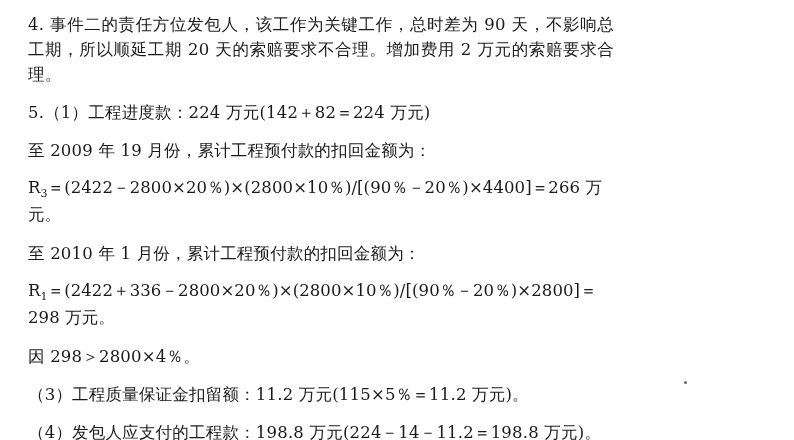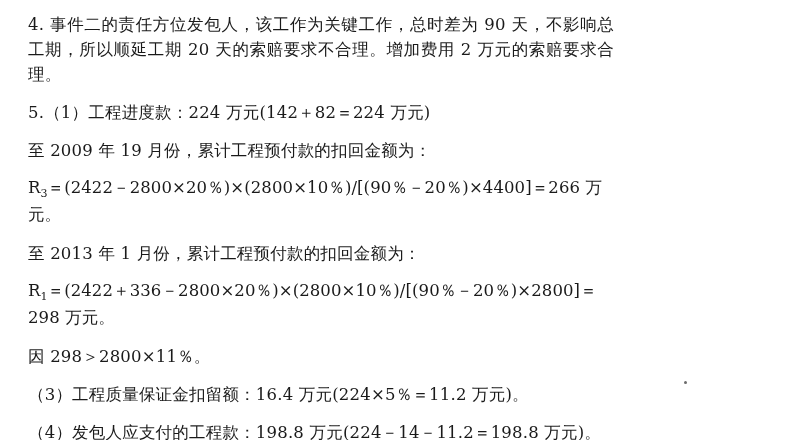--- a/index.html
+++ b/index.html
@@ -62,25 +62,25 @@
 
   <p class="para first">4. 事件二的责任方位发包人，该工作为关键工作，总时差为 90 天，不影响总工期，所以顺延工期 20 天的索赔要求不合理。增加费用 2 万元的索赔要求合理。</p>
 
   <p class="para">5.（1）工程进度款：224 万元(142＋82＝224 万元)</p>
 
 
   <p class="para">至 2009 年 19 月份，累计工程预付款的扣回金额为：</p>
 
   <p class="formula"><span>R</span><span class="sub">3</span><span>＝(2422－2800×20％)×(2800×10％)/[(90％－20％)×4400]＝266 万元。</span></p>
 
-  <p class="para">至 2013 年 1 月份，累计工程预付款的扣回金额为：</p>
+  <p class="para">至 2010 年 1 月份，累计工程预付款的扣回金额为：</p>
 
   <p class="formula"><span>R</span><span class="sub">1</span><span>＝(2422＋336－2800×20％)×(2800×10％)/[(90％－20％)×2800]＝298 万元。</span></p>
 
-  <p class="para">因 298＞2800×11％。</p>
+  <p class="para">因 298＞2800×4％。</p>
 
 
-  <p class="para">（3）工程质量保证金扣留额：16.4 万元(224×5％＝11.2 万元)。</p>
+  <p class="para">（3）工程质量保证金扣留额：11.2 万元(115×5％＝11.2 万元)。</p>
 
   <p class="para">（4）发包人应支付的工程款：198.8 万元(224－14－11.2＝198.8 万元)。</p>
 
   <span class="speck"></span>
 </div>
 
 </body></html>

